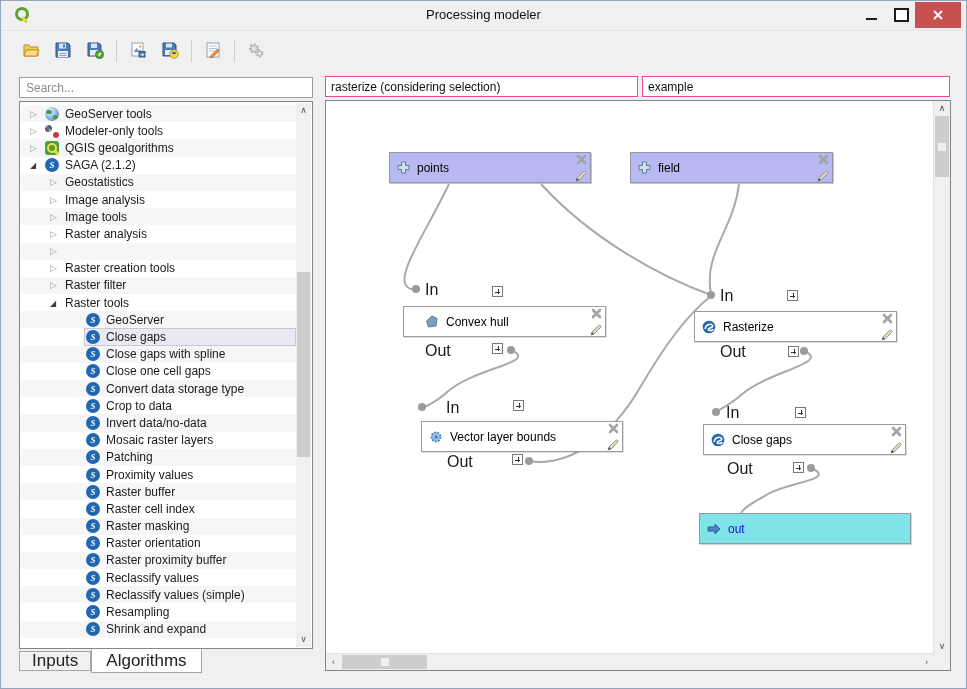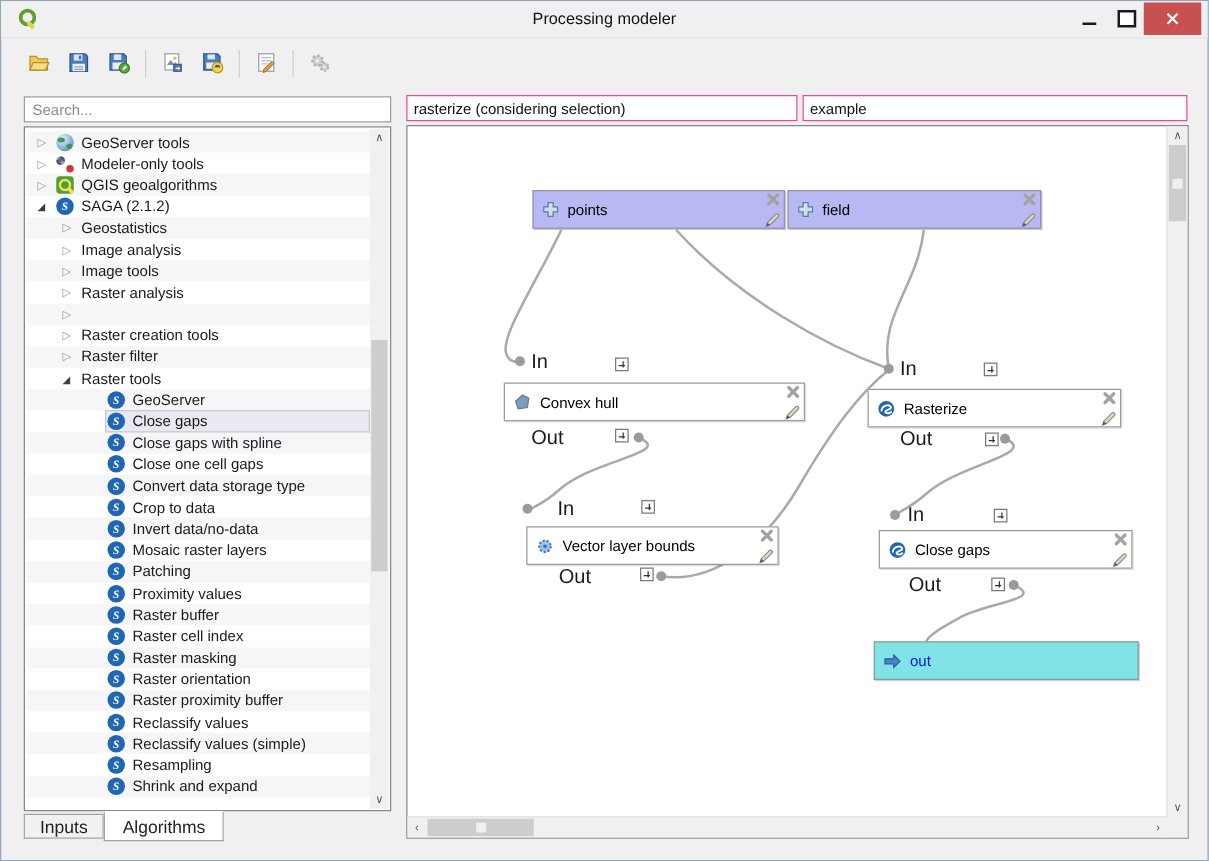--- a/index.html
+++ b/index.html
@@ -50,21 +50,21 @@
   .icon-modeler::before{content:"";position:absolute;left:0;top:1px;width:7px;height:7px;border:2px dashed #555;border-radius:50%;background:#9aa0a8;box-sizing:border-box;}
   .icon-modeler::after{content:"";position:absolute;right:0;bottom:0;width:6px;height:6px;background:#c43c3c;border-radius:50%;box-shadow:-8px -7px 0 -1.5px #3a6ab0;}
 
   
   .tree-sb{position:absolute;top:1px;right:1px;width:15px;bottom:1px;background:#f0f0f0;}
   .sb-arrow{position:absolute;left:0;width:100%;height:15px;color:#555;font-size:9px;text-align:center;line-height:15px;}
   .tree-sb .sb-thumb{position:absolute;left:1px;width:13px;top:169px;height:185px;background:#cdcdcd;}
 
   
   .tabs{position:absolute;left:18px;top:648px;height:25px;display:flex;align-items:flex-start;}
-  .tab{border:1px solid #a5a5a5;background:#f1f1f1;padding:0 12px;height:18px;line-height:18px;margin-top:2px;font-size:14px;color:#222;}
+  .tab{border:1px solid #a5a5a5;background:#f1f1f1;padding:0 12px;height:18px;line-height:18px;margin-top:2px;font-size:17px;color:#222;}
   .tab.active{background:#fff;height:22px;line-height:22px;margin-top:0;border-top:1px solid #fff;position:relative;z-index:2;padding:0 14px;}
 
   
   .hdr-input{position:absolute;top:75px;height:21px;border:1px solid #ec4899;background:#fff;box-sizing:border-box;font-family:"Liberation Sans",sans-serif;font-size:12px;color:#111;padding:0 5px;}
   #model-name-input{left:324px;width:313px;}
   #model-group-input{left:641px;width:308px;}
 
   .canvas-wrap{position:absolute;left:324px;top:99px;width:626px;height:571px;border:1px solid #82878f;background:#fff;box-sizing:border-box;}
   .canvas{position:absolute;left:0;top:0;width:608px;height:553px;overflow:hidden;}
   .wires{position:absolute;left:0;top:0;}
@@ -437,21 +437,21 @@
           <circle cx="185" cy="249" r="4"></circle>
           <circle cx="385" cy="194" r="4"></circle>
           <circle cx="478" cy="250" r="4"></circle>
           <circle cx="96" cy="306" r="4"></circle>
           <circle cx="203" cy="360" r="4"></circle>
           <circle cx="390" cy="311" r="4"></circle>
           <circle cx="485" cy="367" r="4"></circle>
         </g>
       </svg>
 
-      <div class="inode" style="left:63px;top:51px;width:202px;margin-left:37px;">
+      <div class="inode" style="left:63px;top:51px;width:202px;">
         <span class="node-ico">
             <svg width="13" height="13" viewBox="0 0 13 13">
               <path d="M4.5 1h4v3.5H12v4H8.5V12h-4V8.5H1v-4h3.5z" fill="#cfe0ec" stroke="#5a7ea0"></path>
             </svg>
           </span>
         <span class="node-label">points</span>
         <span class="x-icon"><svg width="11" height="11" viewBox="0 0 11 11">
               <path d="M2 2L9 9M9 2L2 9" stroke="#a3a3a3" stroke-width="2.6" stroke-linecap="round"></path>
             </svg></span>
         <span class="pencil-icon"><svg width="12" height="12" viewBox="0 0 12 12">
@@ -470,21 +470,21 @@
               <path d="M2 2L9 9M9 2L2 9" stroke="#a3a3a3" stroke-width="2.6" stroke-linecap="round"></path>
             </svg></span>
         <span class="pencil-icon"><svg width="12" height="12" viewBox="0 0 12 12">
               <path d="M1 11l1-3 6.5-6.5a1.2 1.2 0 0 1 2 2L4 10z" fill="#e3d9b8" stroke="#8a8a8a" stroke-width="0.9"></path>
               <path d="M1 11l3-1-2-2z" fill="#555"></path>
             </svg></span>
       </div>
 
       <span class="port-label" style="left:99px;top:180px;">In</span>
       <span class="expand-box" style="left:166px;top:185px;"></span>
-      <div class="anode" style="left:77px;top:205px;width:241px;">
+      <div class="anode" style="left:77px;top:205px;width:203px;padding-left:14px;">
         <span class="node-ico">
             <svg width="14" height="14" viewBox="0 0 14 14">
               <path d="M7 1 L12 3.5 11 11 3.5 12 1.5 6z" fill="#7d9eba" stroke="#5a7d9a"></path>
             </svg>
           </span>
         <span class="node-label">Convex hull</span>
         <span class="x-icon"><svg width="11" height="11" viewBox="0 0 11 11">
               <path d="M2 2L9 9M9 2L2 9" stroke="#a3a3a3" stroke-width="2.6" stroke-linecap="round"></path>
             </svg></span>
         <span class="pencil-icon"><svg width="12" height="12" viewBox="0 0 12 12">

